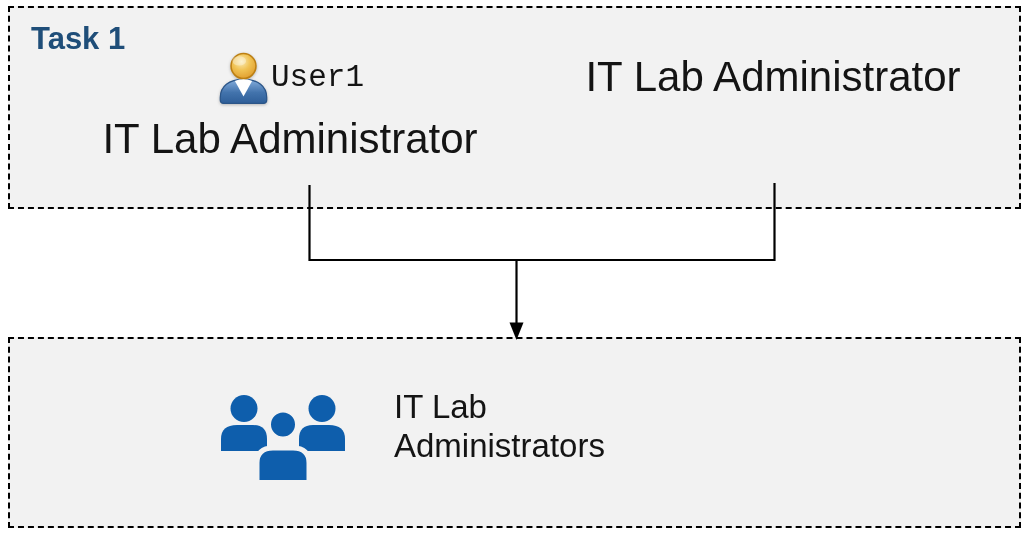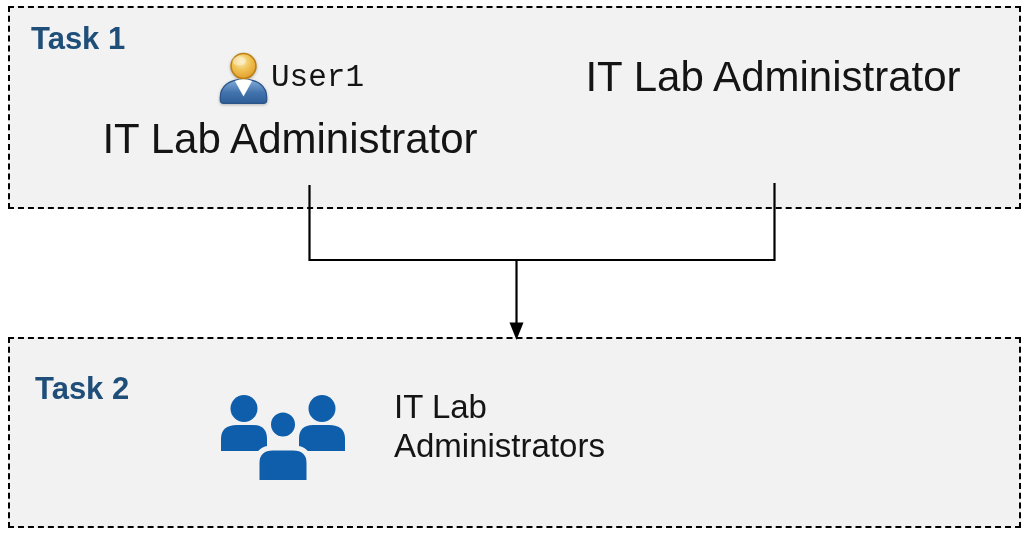--- a/index.html
+++ b/index.html
@@ -75,21 +75,20 @@
   <div class="task-box" id="box1"></div>
   <div class="task-box" id="box2"></div>
 
   <svg id="connectors" width="1028" height="534" viewBox="0 0 1028 534">
     <path d="M309.5 185 V260 H774.5 V183" fill="none" stroke="var(--connector)" stroke-width="2.2"></path>
     <path d="M516.5 260 V325" fill="none" stroke="var(--connector)" stroke-width="2.2"></path>
     <polygon points="516.5,340 509.5,322.5 523.5,322.5" fill="var(--connector)"></polygon>
   </svg>
 
   <div class="task-label" id="task1-label">Task 1</div>
-  <div class="task-label" id="task2-label">Task 2</div>
 
   <div class="member" id="member1">
     <div class="member-row">
       <span class="person-icon">
         <svg width="55" height="55" viewBox="0 0 64 64">
             <use href="#person-sym"></use>
           </svg>
       </span>
       <span class="member-name">User1</span>
     </div>

